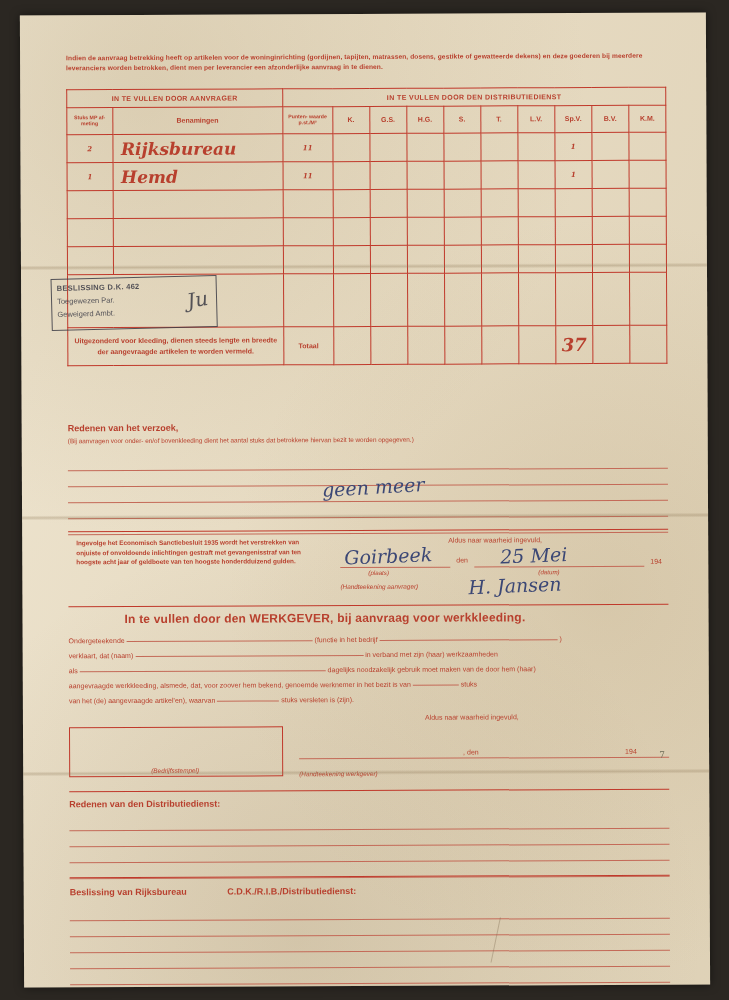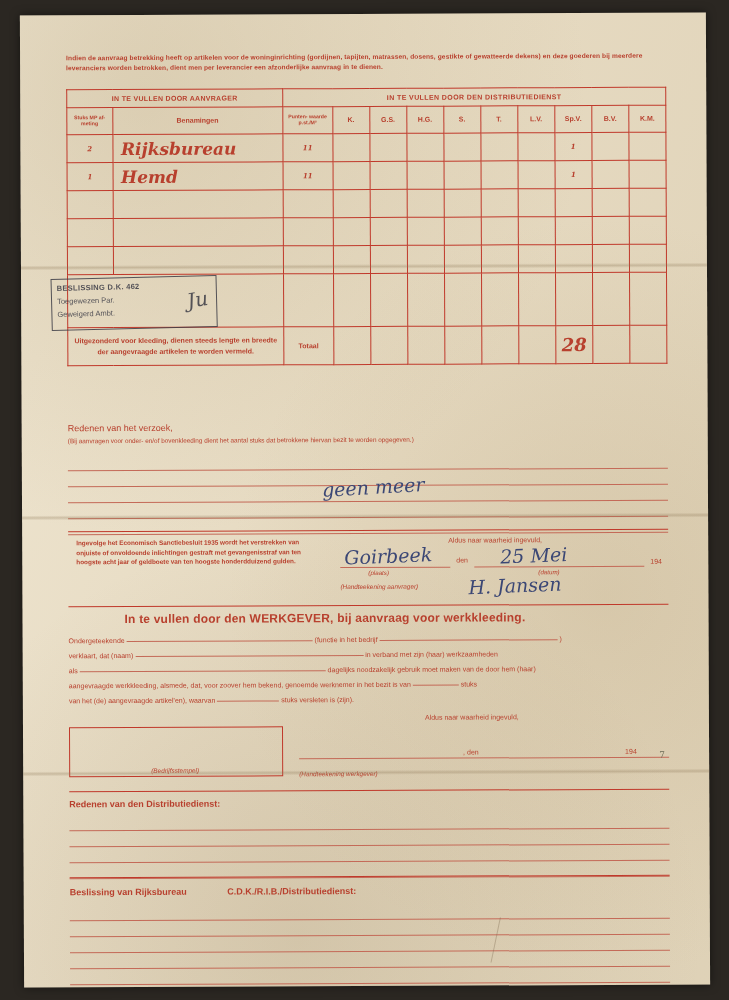--- a/index.html
+++ b/index.html
@@ -86,21 +86,21 @@
     opacity:.85;
     line-height:1.7;
   }
   .stamp .l1{font-weight:bold;letter-spacing:.3px;}
   .stamp .sig{
     position:absolute;right:8px;top:6px;
     font-family:"DejaVu Serif",serif;font-style:italic;font-size:20px;color:#3b3b45;
     transform:rotate(-8deg);
   }
   
-  .redenen-t{position:absolute;left:46px;top:408px;font-size:9px;font-weight:normal;color:#b8402e;}
+  .redenen-t{position:absolute;left:46px;top:408px;font-size:9px;font-weight:bold;color:#b8402e;}
   .redenen-s{position:absolute;left:46px;top:422px;font-size:6.4px;color:#b8402e;width:600px;}
   .lines{position:absolute;left:46px;width:600px;}
   .ln{border-bottom:1px solid #c46a58;height:15px;}
   .hw-mid{
     position:absolute;left:300px;top:462px;
     font-family:"DejaVu Serif",serif;font-style:italic;font-size:19px;color:#3b4775;
     transform:rotate(-3deg);
   }
   
   .sanctie{
@@ -261,21 +261,21 @@
       </tr>
       <tr style="height:38px">
         <td class="note-cell" colspan="2">Uitgezonderd voor kleeding, dienen steeds lengte en breedte der aangevraagde artikelen te worden vermeld.</td>
         <td class="totaal">Totaal</td>
         <td></td>
             <td></td>
             <td></td>
             <td></td>
             <td></td>
             <td></td>
-        <td class="cellnum" style="font-size:18px">28</td>
+        <td class="cellnum" style="font-size:18px">37</td>
         <td></td>
             <td></td>
       </tr>
     </tbody>
       </table>
 
     <div class="stamp">
       <div class="l1">BESLISSING D.K. 462</div>
       <div>Toegewezen        Par.</div>
       <div>Geweigerd          Ambt.</div>

